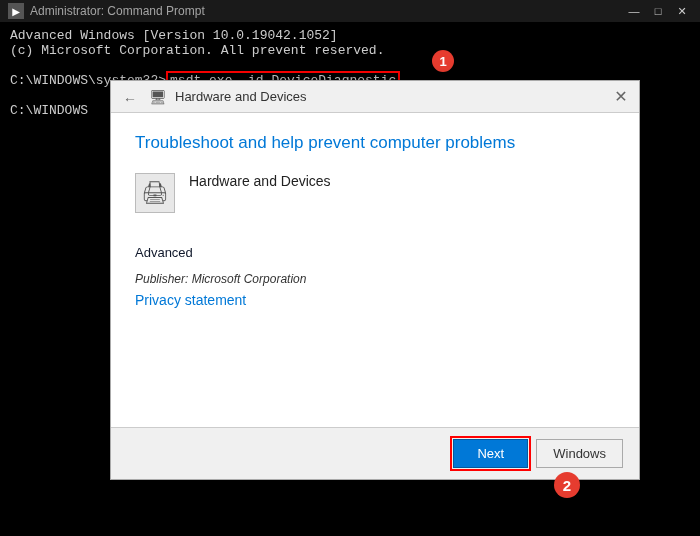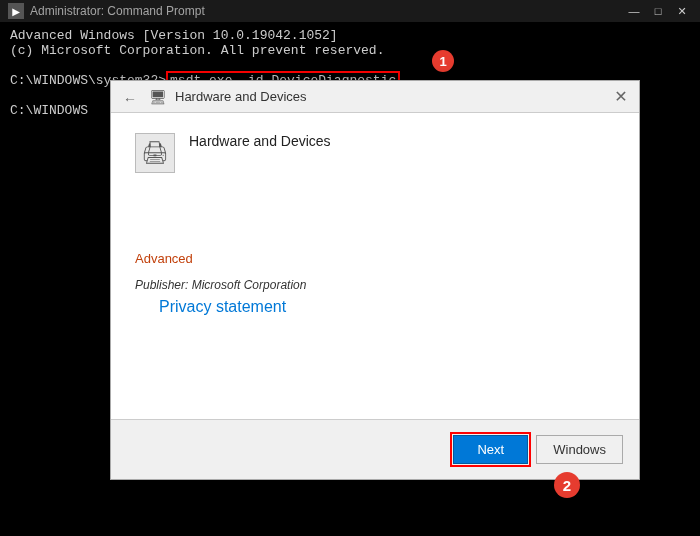--- a/index.html
+++ b/index.html
@@ -202,45 +202,44 @@
     .dialog-item-title {
       font-size: 14px;
       color: #222;
       margin-bottom: 3px;
     }
     .dialog-item-desc {
       font-size: 12px;
       color: #555;
     }
     .dialog-advanced {
-      color: #c2410c;
+      color: #0f172a;
       font-size: 13px;
       cursor: pointer;
       text-decoration: none;
       display: block;
-      margin-top: 78px;
+      margin-top: 32px;
     }
     .dialog-publisher {
       font-size: 12px;
       color: #333;
       margin-top: 12px;
       font-style: italic;
     }
     .dialog-privacy {
       color: #0078d7;
-      font-size: 16px;
+      font-size: 14px;
       cursor: pointer;
       display: block;
       margin-top: 6px;
-      margin-left: 24px;
     }
 
     
     .dialog-footer {
-      height: 60px;
+      height: 52px;
       background: #f0f0f0;
       border-top: 1px solid #ccc;
       display: flex;
       align-items: center;
       justify-content: flex-end;
       padding: 0 16px;
       gap: 8px;
     }
     .btn-next {
       background: #0078d7;
@@ -308,20 +307,21 @@
   <div class="dialog-titlebar">
     <div class="dialog-titlebar-left">
       <button class="dialog-back-btn">←</button>
       <div class="dialog-title-icon">🖥</div>
       <span class="dialog-title-text">Hardware and Devices</span>
     </div>
     <button class="dialog-close-btn">✕</button>
   </div>
 
   <div class="dialog-body">
+    <div class="dialog-heading">Troubleshoot and help prevent computer problems</div>
 
     <div class="dialog-item">
       <div class="dialog-item-icon">🖨</div>
       <div class="dialog-item-text">
         <div class="dialog-item-title">Hardware and Devices</div>
       </div>
     </div>
 
     <a class="dialog-advanced">Advanced</a>
 

